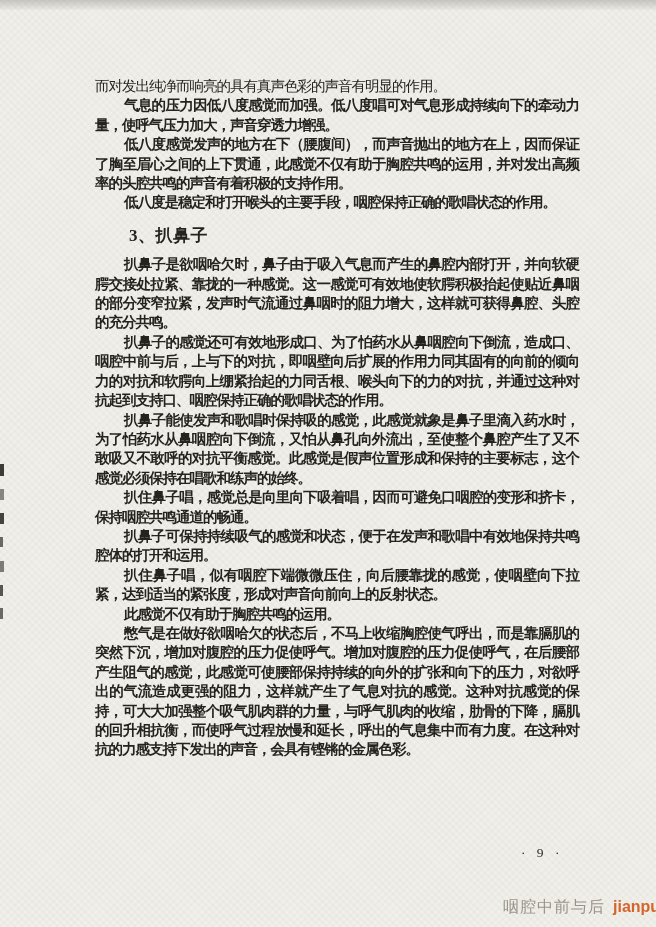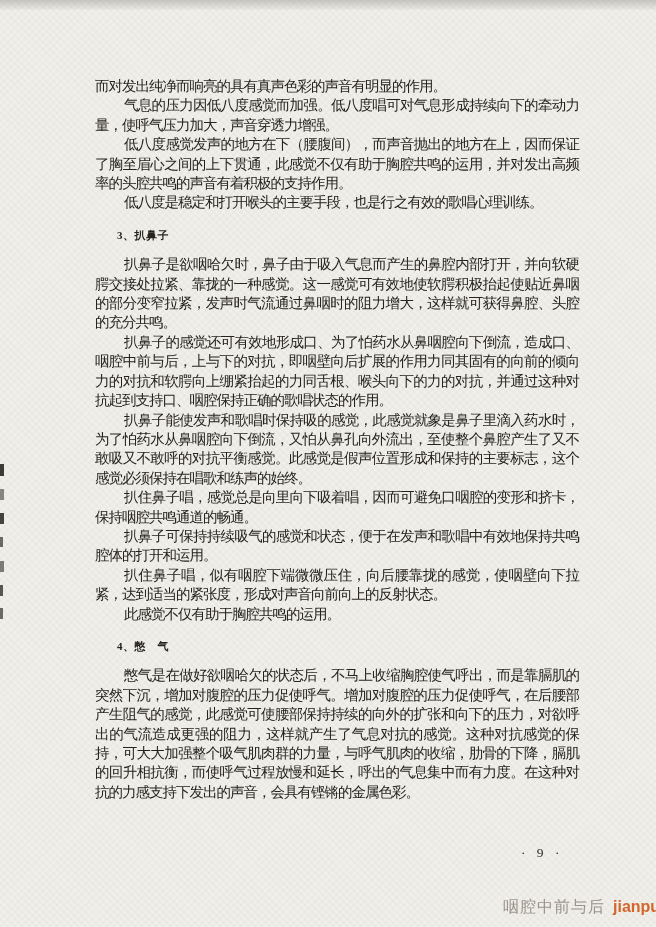--- a/index.html
+++ b/index.html
@@ -33,28 +33,29 @@
     top: 77px;
     width: 484px;
     font-size: 14.5px;
     letter-spacing: -1px;
     line-height: 19.4px;
     text-align: justify;
   }
   .para {
     margin: 0;
     text-indent: 2em;
+    font-weight: bold;
   }
   .para-cont {
     margin: 0;
     text-indent: 0;
   }
   .heading {
     margin: 13px 0 10px 0;
-    font-size: 11px;
+    font-size: 17px;
     font-weight: bold;
     text-indent: 2em;
     letter-spacing: 0.5px;
   }
   .page-number {
     position: absolute;
     top: 845px;
     left: 521px;
     font-size: 13.5px;
     letter-spacing: 4px;
@@ -103,30 +104,29 @@
   <span class="binding-mark bm3"></span>
   <span class="binding-mark bm4"></span>
   <span class="binding-mark bm5"></span>
   <span class="binding-mark bm6"></span>
   <span class="binding-mark bm7"></span>
 
   <div class="text-col">
     <p class="para-cont">而对发出纯净而响亮的具有真声色彩的声音有明显的作用。</p>
     <p class="para">气息的压力因低八度感觉而加强。低八度唱可对气息形成持续向下的牵动力量，使呼气压力加大，声音穿透力增强。</p>
     <p class="para">低八度感觉发声的地方在下（腰腹间），而声音抛出的地方在上，因而保证了胸至眉心之间的上下贯通，此感觉不仅有助于胸腔共鸣的运用，并对发出高频率的头腔共鸣的声音有着积极的支持作用。</p>
-    <p class="para">低八度是稳定和打开喉头的主要手段，也是行之有效的歌唱心理训练。</p>
+    <p class="para">低八度是稳定和打开喉头的主要手段，咽腔保持正确的歌唱状态的作用。</p>
     <h3 class="heading">3、扒鼻子</h3>
     <p class="para">扒鼻子是欲咽哈欠时，鼻子由于吸入气息而产生的鼻腔内部打开，并向软硬腭交接处拉紧、靠拢的一种感觉。这一感觉可有效地使软腭积极抬起使贴近鼻咽的部分变窄拉紧，发声时气流通过鼻咽时的阻力增大，这样就可获得鼻腔、头腔的充分共鸣。</p>
     <p class="para">扒鼻子的感觉还可有效地形成口、为了怕药水从鼻咽腔向下倒流，造成口、咽腔中前与后，上与下的对抗，即咽壁向后扩展的作用力同其固有的向前的倾向力的对抗和软腭向上绷紧抬起的力同舌根、喉头向下的力的对抗，并通过这种对抗起到支持口、咽腔保持正确的歌唱状态的作用。</p>
     <p class="para">扒鼻子能使发声和歌唱时保持吸的感觉，此感觉就象是鼻子里滴入药水时，为了怕药水从鼻咽腔向下倒流，又怕从鼻孔向外流出，至使整个鼻腔产生了又不敢吸又不敢呼的对抗平衡感觉。此感觉是假声位置形成和保持的主要标志，这个感觉必须保持在唱歌和练声的始终。</p>
     <p class="para">扒住鼻子唱，感觉总是向里向下吸着唱，因而可避免口咽腔的变形和挤卡，保持咽腔共鸣通道的畅通。</p>
     <p class="para">扒鼻子可保持持续吸气的感觉和状态，便于在发声和歌唱中有效地保持共鸣腔体的打开和运用。</p>
     <p class="para">扒住鼻子唱，似有咽腔下端微微压住，向后腰靠拢的感觉，使咽壁向下拉紧，达到适当的紧张度，形成对声音向前向上的反射状态。</p>
     <p class="para">此感觉不仅有助于胸腔共鸣的运用。</p>
-    <h3 class="heading">4、憋　气</h3>
     <p class="para">憋气是在做好欲咽哈欠的状态后，不马上收缩胸腔使气呼出，而是靠膈肌的突然下沉，增加对腹腔的压力促使呼气。增加对腹腔的压力促使呼气，在后腰部产生阻气的感觉，此感觉可使腰部保持持续的向外的扩张和向下的压力，对欲呼出的气流造成更强的阻力，这样就产生了气息对抗的感觉。这种对抗感觉的保持，可大大加强整个吸气肌肉群的力量，与呼气肌肉的收缩，肋骨的下降，膈肌的回升相抗衡，而使呼气过程放慢和延长，呼出的气息集中而有力度。在这种对抗的力感支持下发出的声音，会具有铿锵的金属色彩。</p>
   </div>
 
   <div class="page-number">· 9 ·</div>
 
   <div class="watermark">
     <span class="wm-name">咽腔中前与后</span>
     <span class="wm-url">jianpu.cn</span>
   </div>
 </div>

